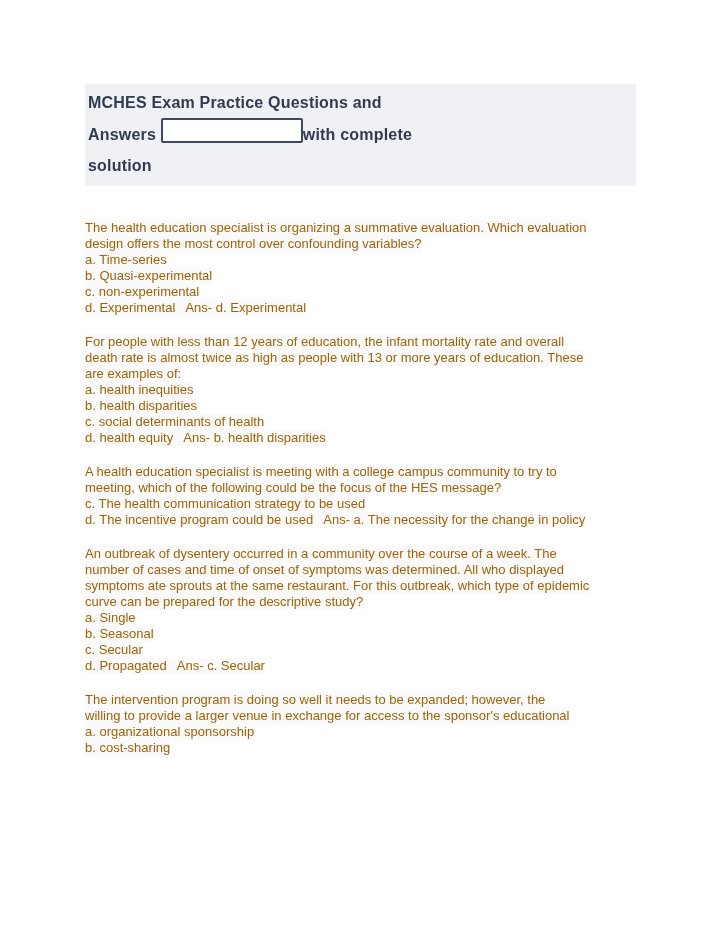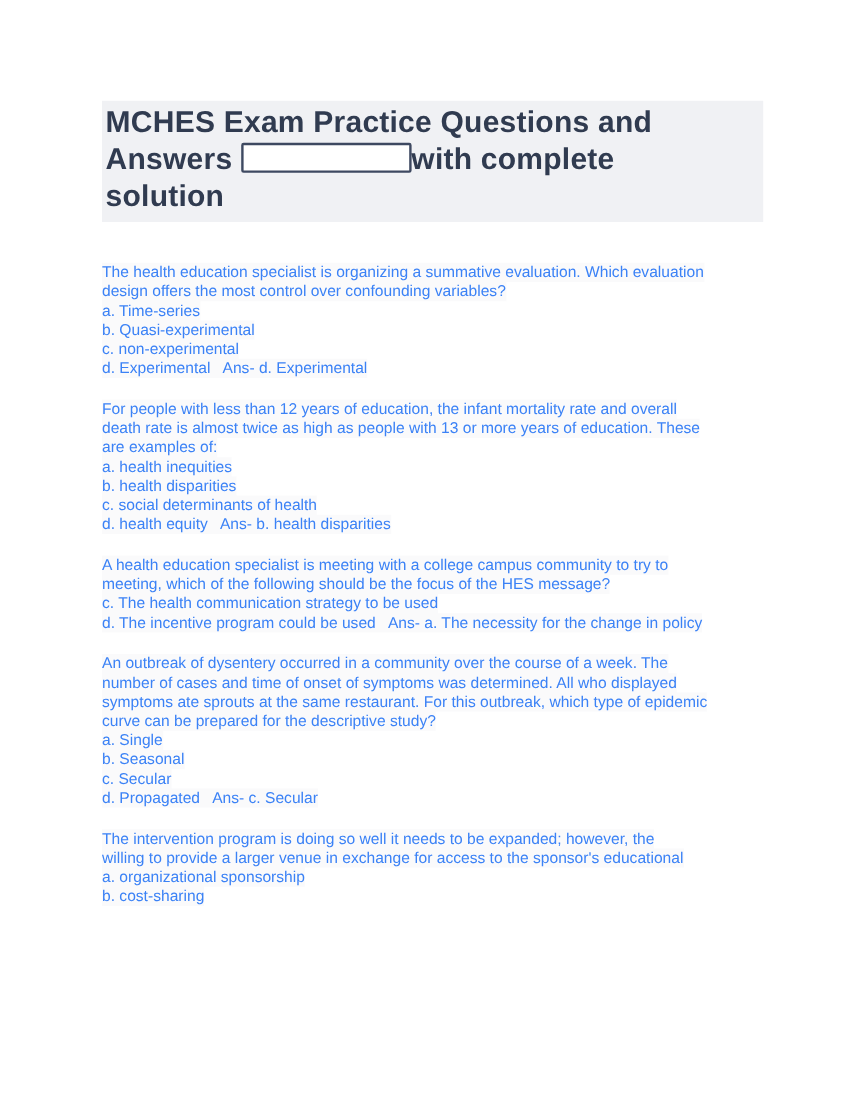--- a/index.html
+++ b/index.html
@@ -16,21 +16,21 @@
     font-family: "Liberation Sans", "DejaVu Sans", sans-serif;
   }
   .content {
     padding: 84px 84px 0 85px;
   }
   .title-block {
     margin: 0 0 34px 0;
     background: #f0f1f4;
     padding: 3px 6px 5px 3px;
     font-weight: bold;
-    font-size: 25px;
+    font-size: 16px;
     line-height: 31px;
     color: #303b50;
     letter-spacing: 0.2px;
   }
   .t-line {
     display: block;
     white-space: pre;
   }
   .blank-box {
     display: inline-block;
@@ -38,21 +38,21 @@
     height: 21px;
     background: #ffffff;
     border: 2px solid #3e4961;
     border-radius: 2px;
     vertical-align: -3px;
   }
   .question {
     margin: 0 0 18px 0;
     font-size: 13px;
     line-height: 16px;
-    color: #3b82f6;
+    color: #a16207;
   }
   .q-line {
     white-space: pre;
     background: rgba(150, 158, 175, 0.05);
     width: -moz-fit-content;
     width: fit-content;
   }
 </style>
 </head>
 <body>
@@ -80,21 +80,21 @@
       <div class="q-line">death rate is almost twice as high as people with 13 or more years of education. These</div>
       <div class="q-line">are examples of:</div>
       <div class="q-line">a. health inequities</div>
       <div class="q-line">b. health disparities</div>
       <div class="q-line">c. social determinants of health</div>
       <div class="q-line">d. health equity   Ans- b. health disparities</div>
     </div>
 
     <div class="question">
       <div class="q-line">A health education specialist is meeting with a college campus community to try to</div>
-      <div class="q-line">meeting, which of the following should be the focus of the HES message?</div>
+      <div class="q-line">meeting, which of the following could be the focus of the HES message?</div>
       <div class="q-line">c. The health communication strategy to be used</div>
       <div class="q-line">d. The incentive program could be used   Ans- a. The necessity for the change in policy</div>
     </div>
 
     <div class="question">
       <div class="q-line">An outbreak of dysentery occurred in a community over the course of a week. The</div>
       <div class="q-line">number of cases and time of onset of symptoms was determined. All who displayed</div>
       <div class="q-line">symptoms ate sprouts at the same restaurant. For this outbreak, which type of epidemic</div>
       <div class="q-line">curve can be prepared for the descriptive study?</div>
       <div class="q-line">a. Single</div>

